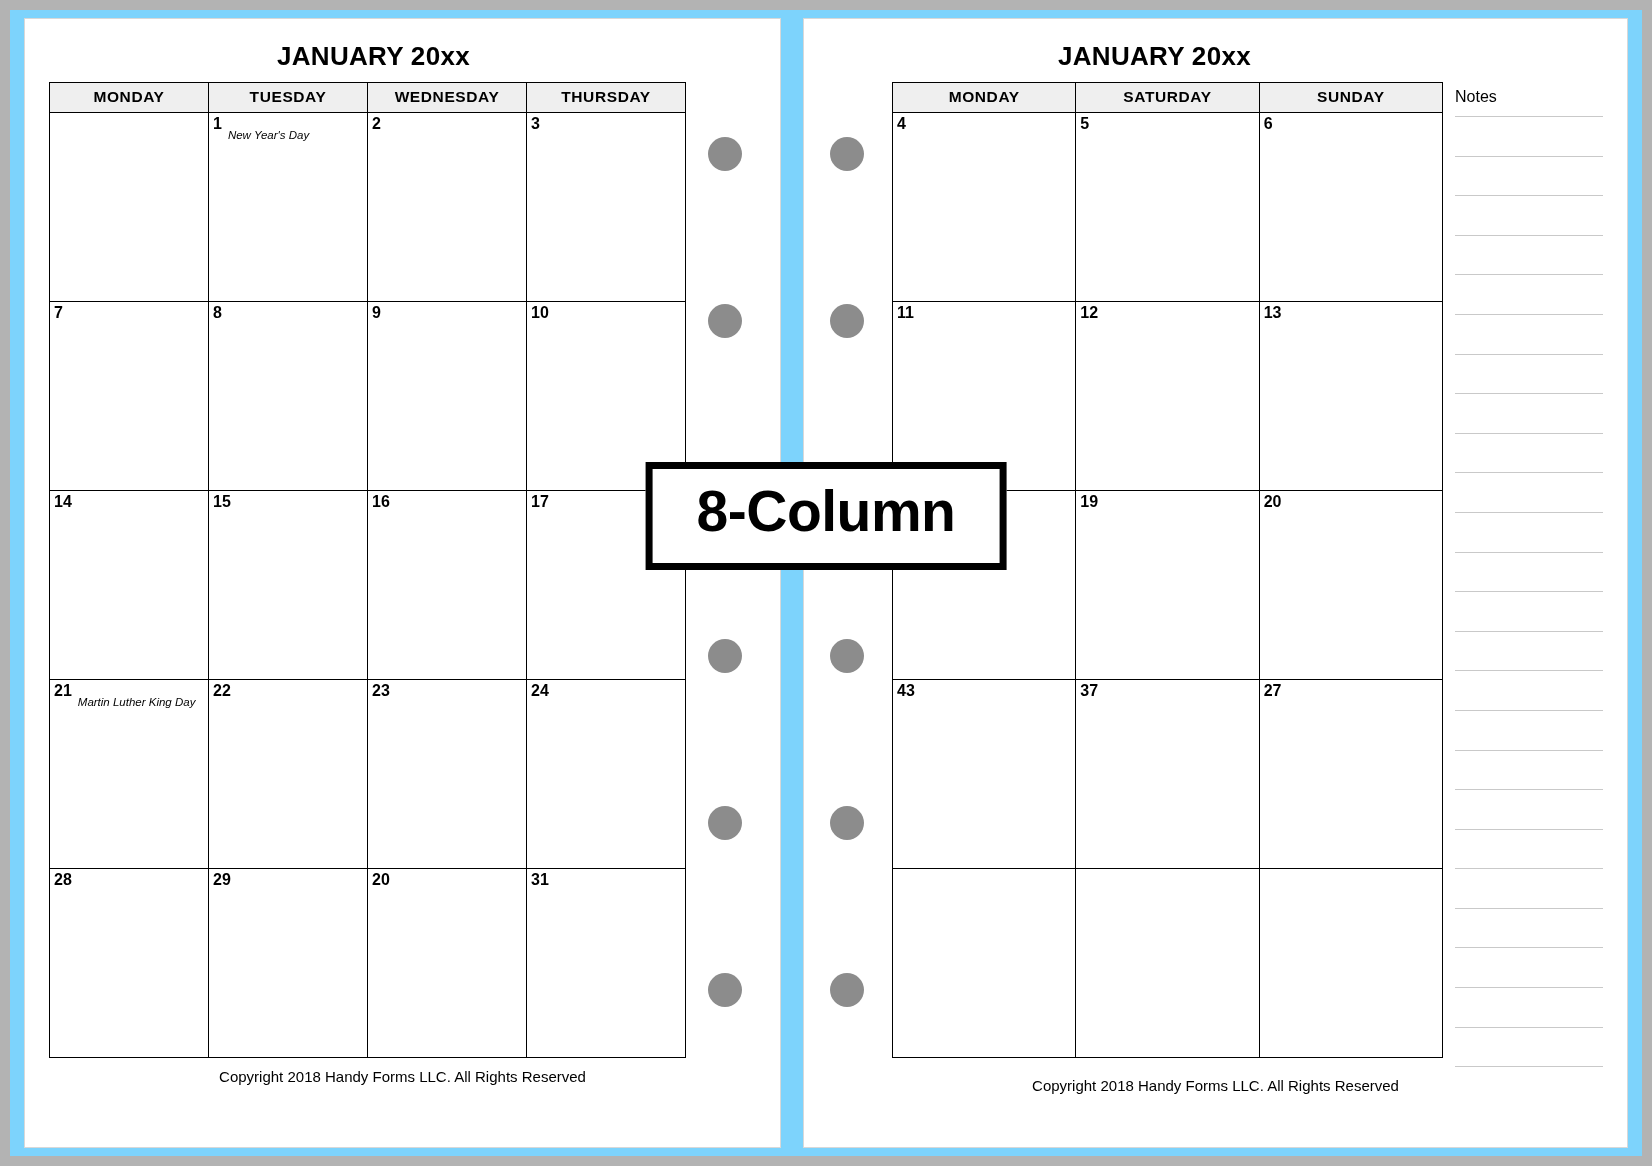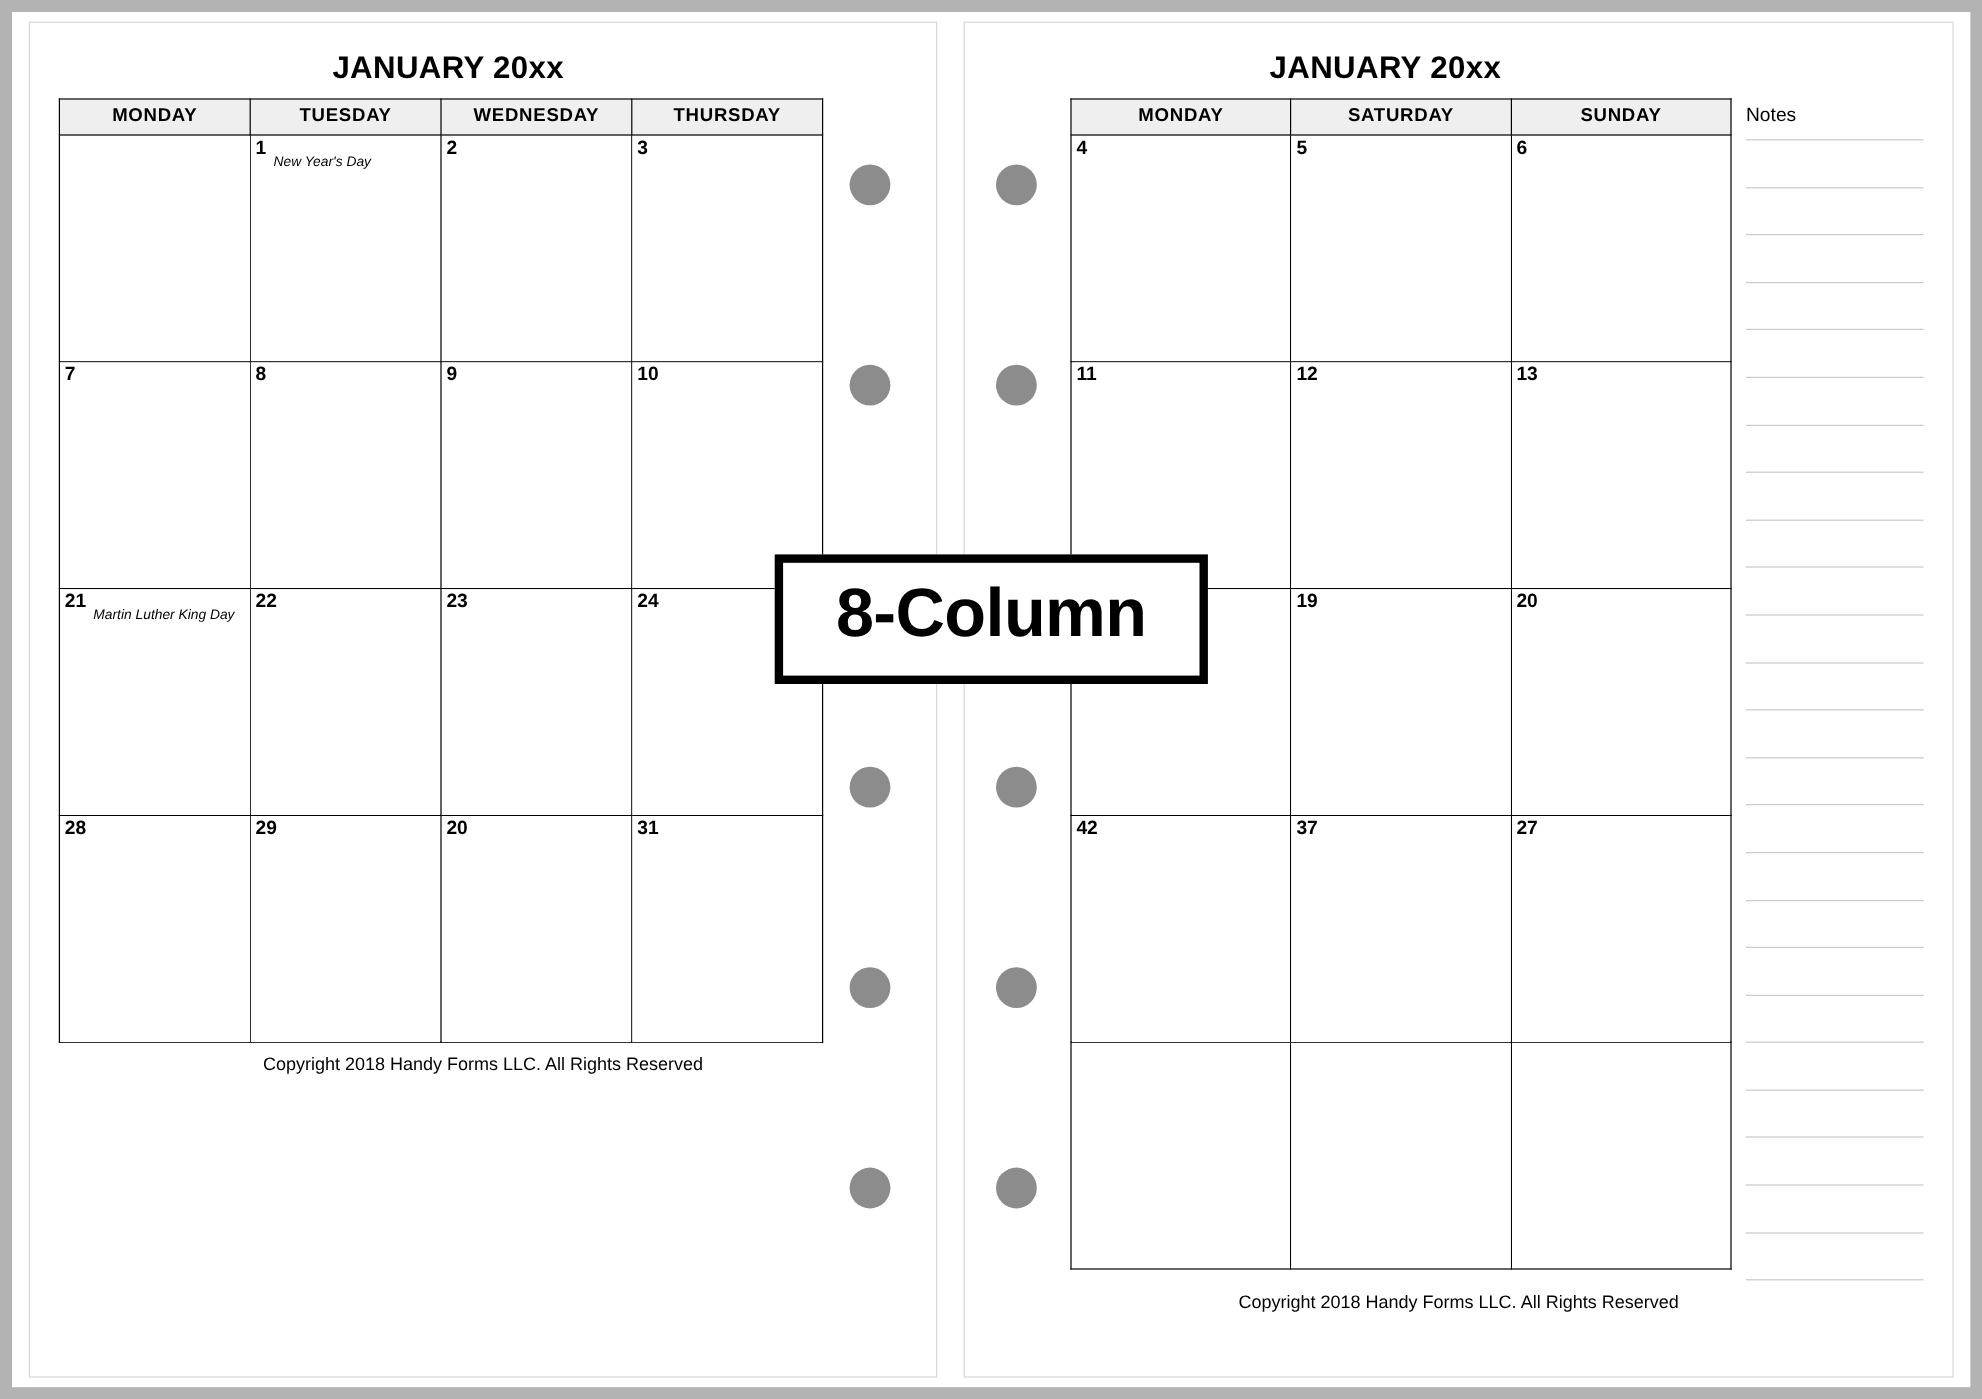--- a/index.html
+++ b/index.html
@@ -20,21 +20,21 @@
     height: 1166px;
     background: #b3b3b3;
     box-sizing: border-box;
     padding: 10px;
   }
 
   .spread {
     position: relative;
     width: 100%;
     height: 100%;
-    background: #ffffff;
+    background: #7dd3fc;
     display: flex;
     gap: 22px;
     box-sizing: border-box;
     padding: 8px 14px 8px 14px;
   }
 
   .sheet {
     background: #ffffff;
     border: 1px solid #d8d8d8;
     box-sizing: border-box;
@@ -206,20 +206,26 @@
                 <td><span class="daynum">2</span><span class="holiday"></span></td>
                 <td><span class="daynum">3</span><span class="holiday"></span></td>
               </tr>
               <tr>
                 <td><span class="daynum">7</span><span class="holiday"></span></td>
                 <td><span class="daynum">8</span><span class="holiday"></span></td>
                 <td><span class="daynum">9</span><span class="holiday"></span></td>
                 <td><span class="daynum">10</span><span class="holiday"></span></td>
               </tr>
               <tr>
+                <td><span class="daynum">14</span><span class="holiday"></span></td>
+                <td><span class="daynum">15</span><span class="holiday"></span></td>
+                <td><span class="daynum">16</span><span class="holiday"></span></td>
+                <td><span class="daynum">17</span><span class="holiday"></span></td>
+              </tr>
+              <tr>
                 <td><span class="daynum">21</span><span class="holiday">Martin Luther King Day</span></td>
                 <td><span class="daynum">22</span><span class="holiday"></span></td>
                 <td><span class="daynum">23</span><span class="holiday"></span></td>
                 <td><span class="daynum">24</span><span class="holiday"></span></td>
               </tr>
               <tr>
                 <td><span class="daynum">28</span><span class="holiday"></span></td>
                 <td><span class="daynum">29</span><span class="holiday"></span></td>
                 <td><span class="daynum">20</span><span class="holiday"></span></td>
                 <td><span class="daynum">31</span><span class="holiday"></span></td>
@@ -266,21 +272,21 @@
                 <td><span class="daynum">11</span></td>
                 <td><span class="daynum">12</span></td>
                 <td><span class="daynum">13</span></td>
               </tr>
               <tr>
                 <td><span class="daynum">18</span></td>
                 <td><span class="daynum">19</span></td>
                 <td><span class="daynum">20</span></td>
               </tr>
               <tr>
-                <td><span class="daynum">42</span></td>
+                <td><span class="daynum">43</span></td>
                 <td><span class="daynum">37</span></td>
                 <td><span class="daynum">27</span></td>
               </tr>
               <tr>
                 <td><span class="daynum"></span></td>
                 <td><span class="daynum"></span></td>
                 <td><span class="daynum"></span></td>
               </tr>
             </tbody>
           </table>

